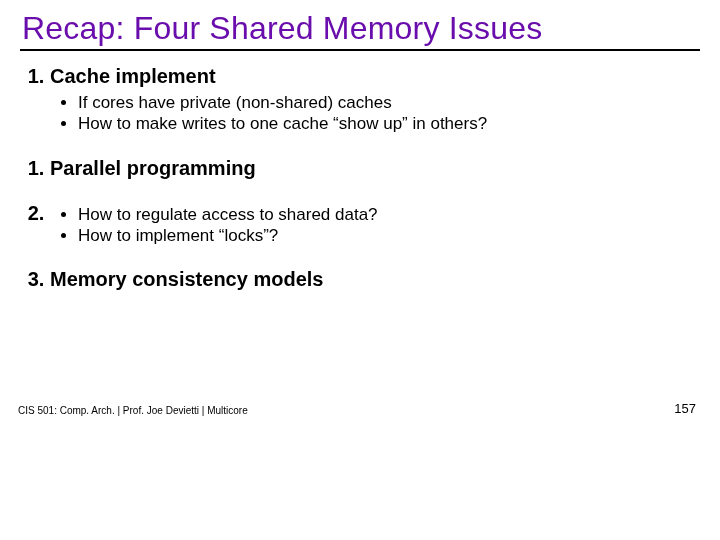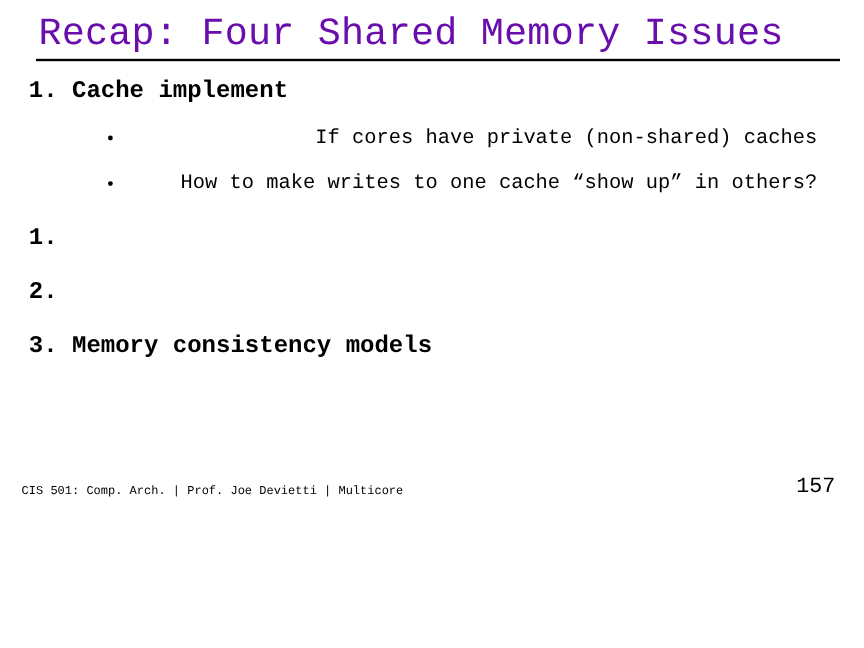--- a/index.html
+++ b/index.html
@@ -9,23 +9,22 @@
     height: 540px;
     background: #fff;
     font-family: Verdana, Geneva, sans-serif;
     color: #000;
     overflow: hidden;
   }
   .slide {
     box-sizing: border-box;
     width: 720px;
     height: 424px;
-    padding: 10px 22px 0 32px;
+    padding: 10px 22px 0 22px;
     position: relative;
-    font-family: Liberation Mono, monospace;
   }
   .title {
     font-size: 32px;
     color: #6a0dad;
     font-weight: normal;
     margin: 0 0 2px 0;
     letter-spacing: 0.2px;
   }
   .hr {
     border: none;
@@ -46,54 +45,58 @@
   }
   ul.sub {
     list-style-type: disc;
     font-size: 17px;
     font-weight: normal;
     margin: 4px 0 0 0;
     padding-left: 28px;
     line-height: 1.25;
   }
   ul.sub li {
-    margin: 17px;
-    text-align: right;
+    margin: 0;
   }
   .footer {
     position: absolute;
     left: 18px;
     bottom: 8px;
     font-size: 10px;
   }
   .pagenum {
     position: absolute;
     right: 24px;
     bottom: 8px;
-    font-size: 18px;
+    font-size: 13px;
   }
 </style>
 </head>
 <body>
 
 <div class="slide">
   <h1 class="title">Recap: Four Shared Memory Issues</h1>
   <hr class="hr">
 
   <ol class="main">
     <li value="1">
       <span>Cache implement</span>
       <ul class="sub">
         <li>If cores have private (non-shared) caches</li>
         <li>How to make writes to one cache “show up” in others?</li>
       </ul>
     </li>
     <li value="1">
+      <span>Parallel programming</span>
     </li>
     <li value="2">
+      <ul class="sub">
+        <li>How to regulate access to shared data?</li>
+        <li>How to implement “locks”?</li>
+      </ul>
     </li>
     <li value="3">
       <span>Memory consistency models</span>
     </li>
   </ol>
 
   <div class="footer">CIS 501: Comp. Arch.  |  Prof. Joe Devietti  |  Multicore</div>
   <div class="pagenum">157</div>
 </div>
 

